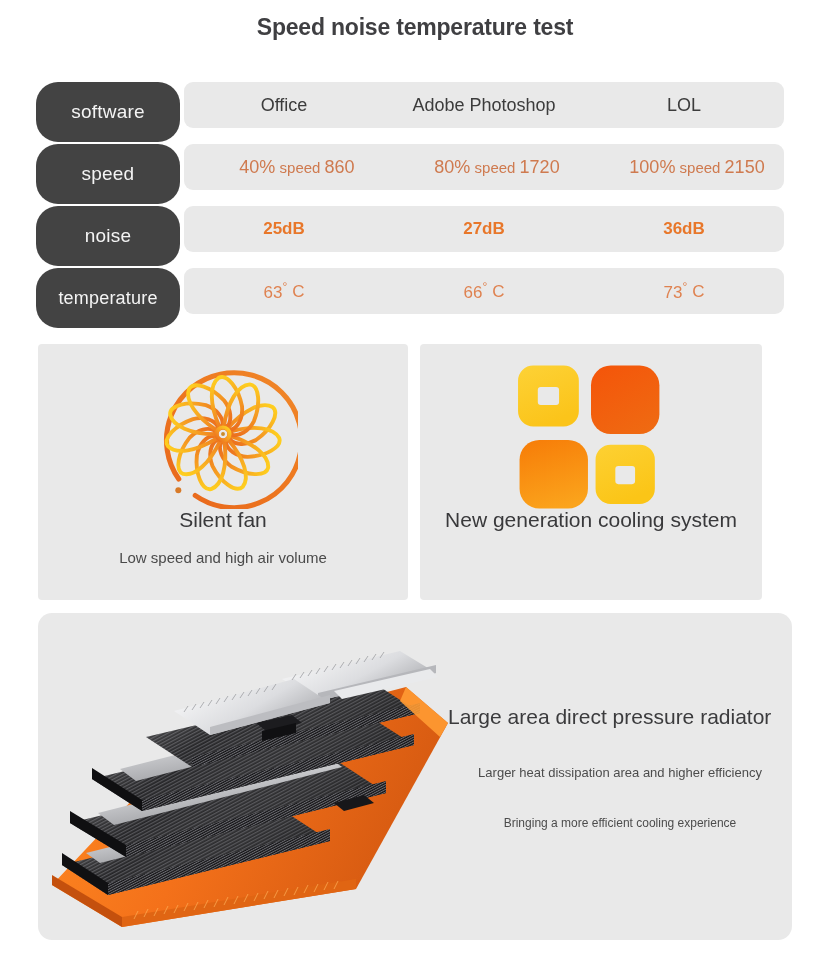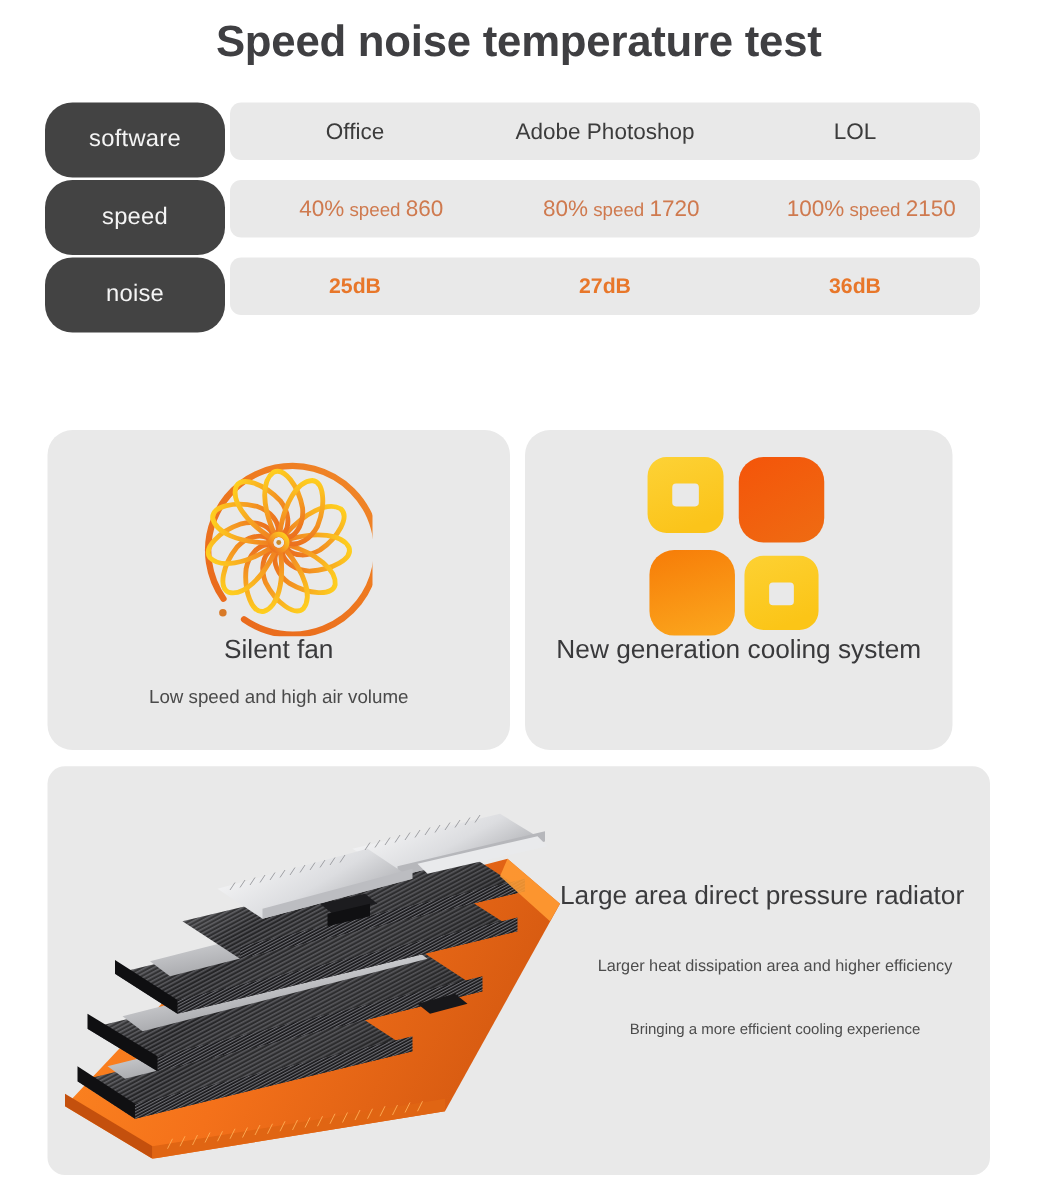--- a/index.html
+++ b/index.html
@@ -9,21 +9,21 @@
     font-family:"Liberation Sans", sans-serif;
     color:#3a3a3a;
     position:relative;
     overflow:hidden;
   }
 
   
   .page-title{
     position:absolute; left:0; top:14px; width:830px;
     text-align:center;
-    font-size:35px; font-weight:bold; letter-spacing:-0.2px;
+    font-size:23px; font-weight:bold; letter-spacing:-0.2px;
     color:#3f3f42;
   }
 
   
   .spec-table{ position:absolute; left:0; top:78px; width:830px; }
   .spec-row{ position:relative; height:62px; }
   .row-pill{
     position:absolute; left:36px; top:4px;
     width:144px; height:60px;
     background:#434343;
@@ -52,21 +52,21 @@
   .cell.noise{ color:#e8772a; font-size:17px; font-weight:bold; }
   .cell.temp{ color:#df8250; font-size:17px; }
   .cell.temp .deg{ font-size:12px; vertical-align:super; }
   .cell.temp .unit{ margin-left:5px; }
 
   
   .feature-cards{ position:absolute; left:0; top:344px; width:830px; height:256px; }
   .card{
     position:absolute; top:0; height:256px;
     background:#e9e9e9;
-    border-radius:20px;
+    border-radius:4px;
     display:flex; flex-direction:column; align-items:center;text-align:right;
   }
   .card-fan{ left:38px; width:370px; }
   .card-cooling{ left:420px; width:342px; }
   .card-icon{ margin-top:14px; height:152px; display:flex; align-items:center; justify-content:center; }
   .card-title{ font-size:21px; color:#39393b; margin-top:-2px; }
   .card-sub{ font-size:15px; color:#4a4a4a; margin-top:17px; }
 
   
   .radiator-panel{
@@ -122,20 +122,34 @@
 
   <div class="spec-row">
     <div class="row-pill">noise</div>
     <div class="row-band">
       <div class="cell noise">25dB</div>
       <div class="cell noise">27dB</div>
       <div class="cell noise">36dB</div>
     </div>
   </div>
 
+  <div class="spec-row">
+    <div class="row-pill narrow-text">temperature</div>
+    <div class="row-band">
+      <div class="cell temp">
+        <span>63</span><span class="deg">°</span><span class="unit">C</span>
+      </div>
+      <div class="cell temp">
+        <span>66</span><span class="deg">°</span><span class="unit">C</span>
+      </div>
+      <div class="cell temp">
+        <span>73</span><span class="deg">°</span><span class="unit">C</span>
+      </div>
+    </div>
+  </div>
 </div>
 
 <div class="feature-cards">
 
   <div class="card card-fan">
     <div class="card-icon">
       <svg width="150" height="150" viewBox="0 0 100 100">
         <defs>
           <linearGradient id="fanGrad" x1="0" y1="1" x2="1" y2="0">
             <stop offset="0%" stop-color="#ea6a1e"></stop>

